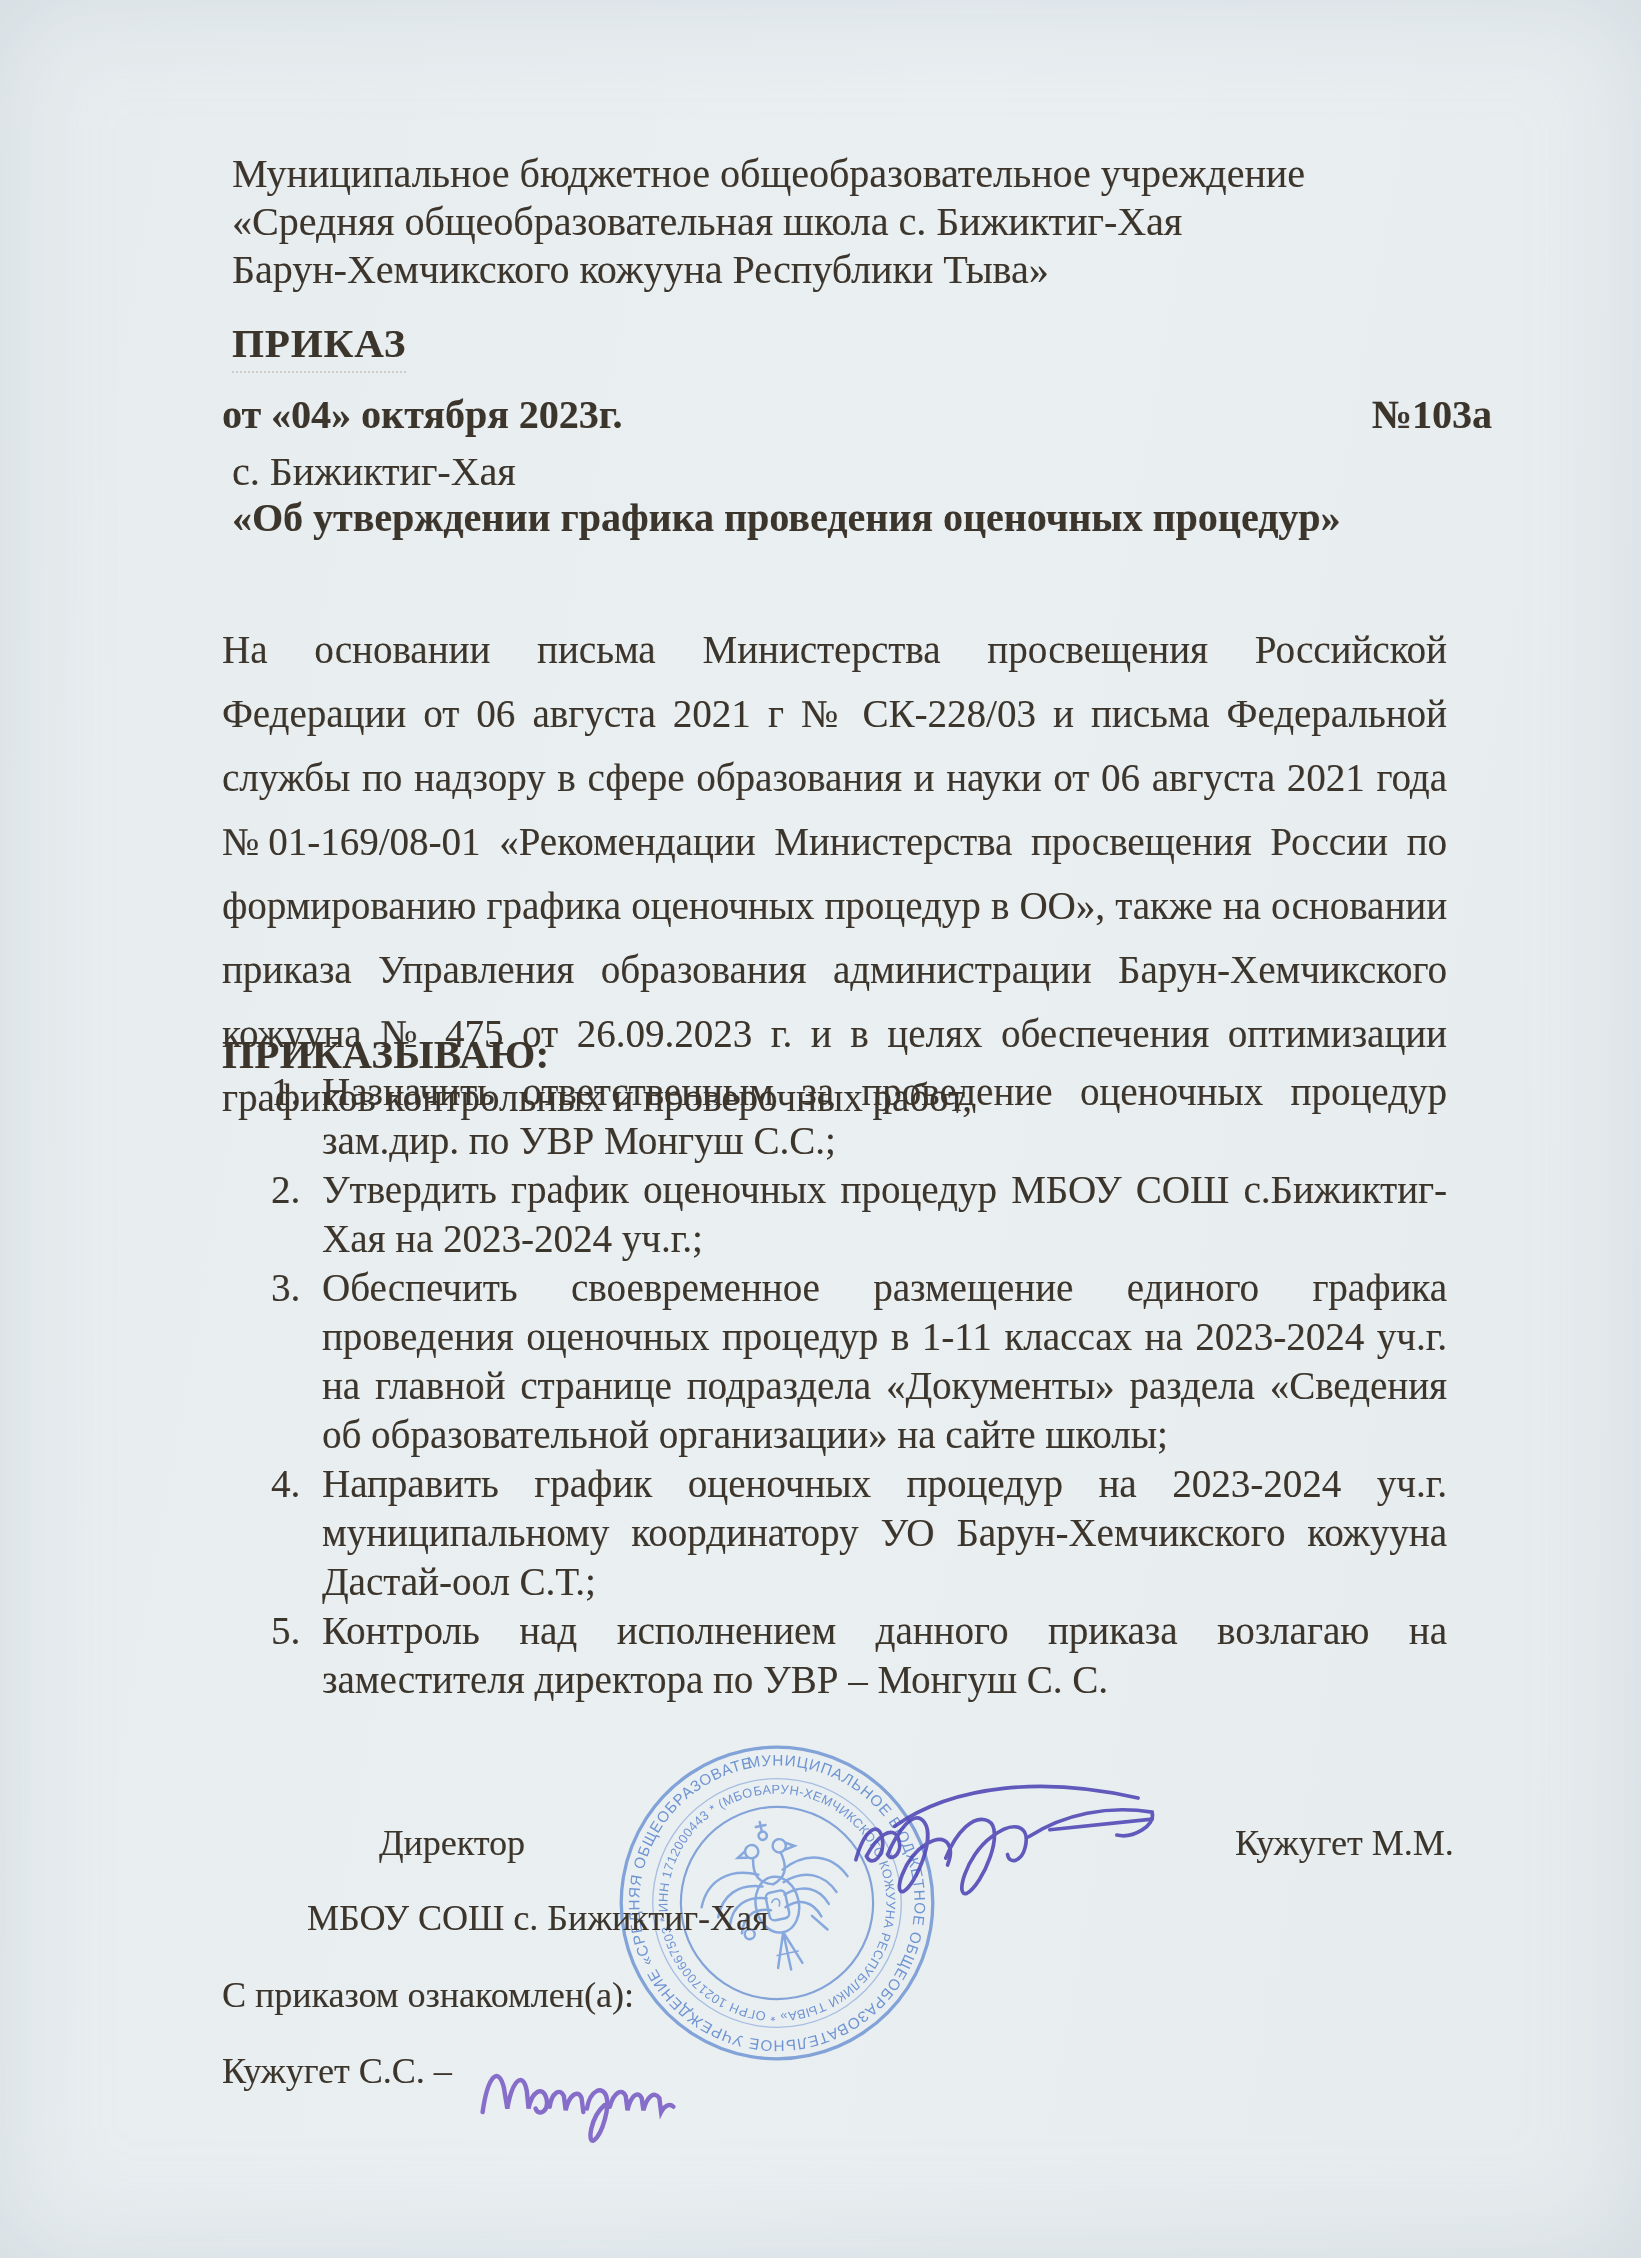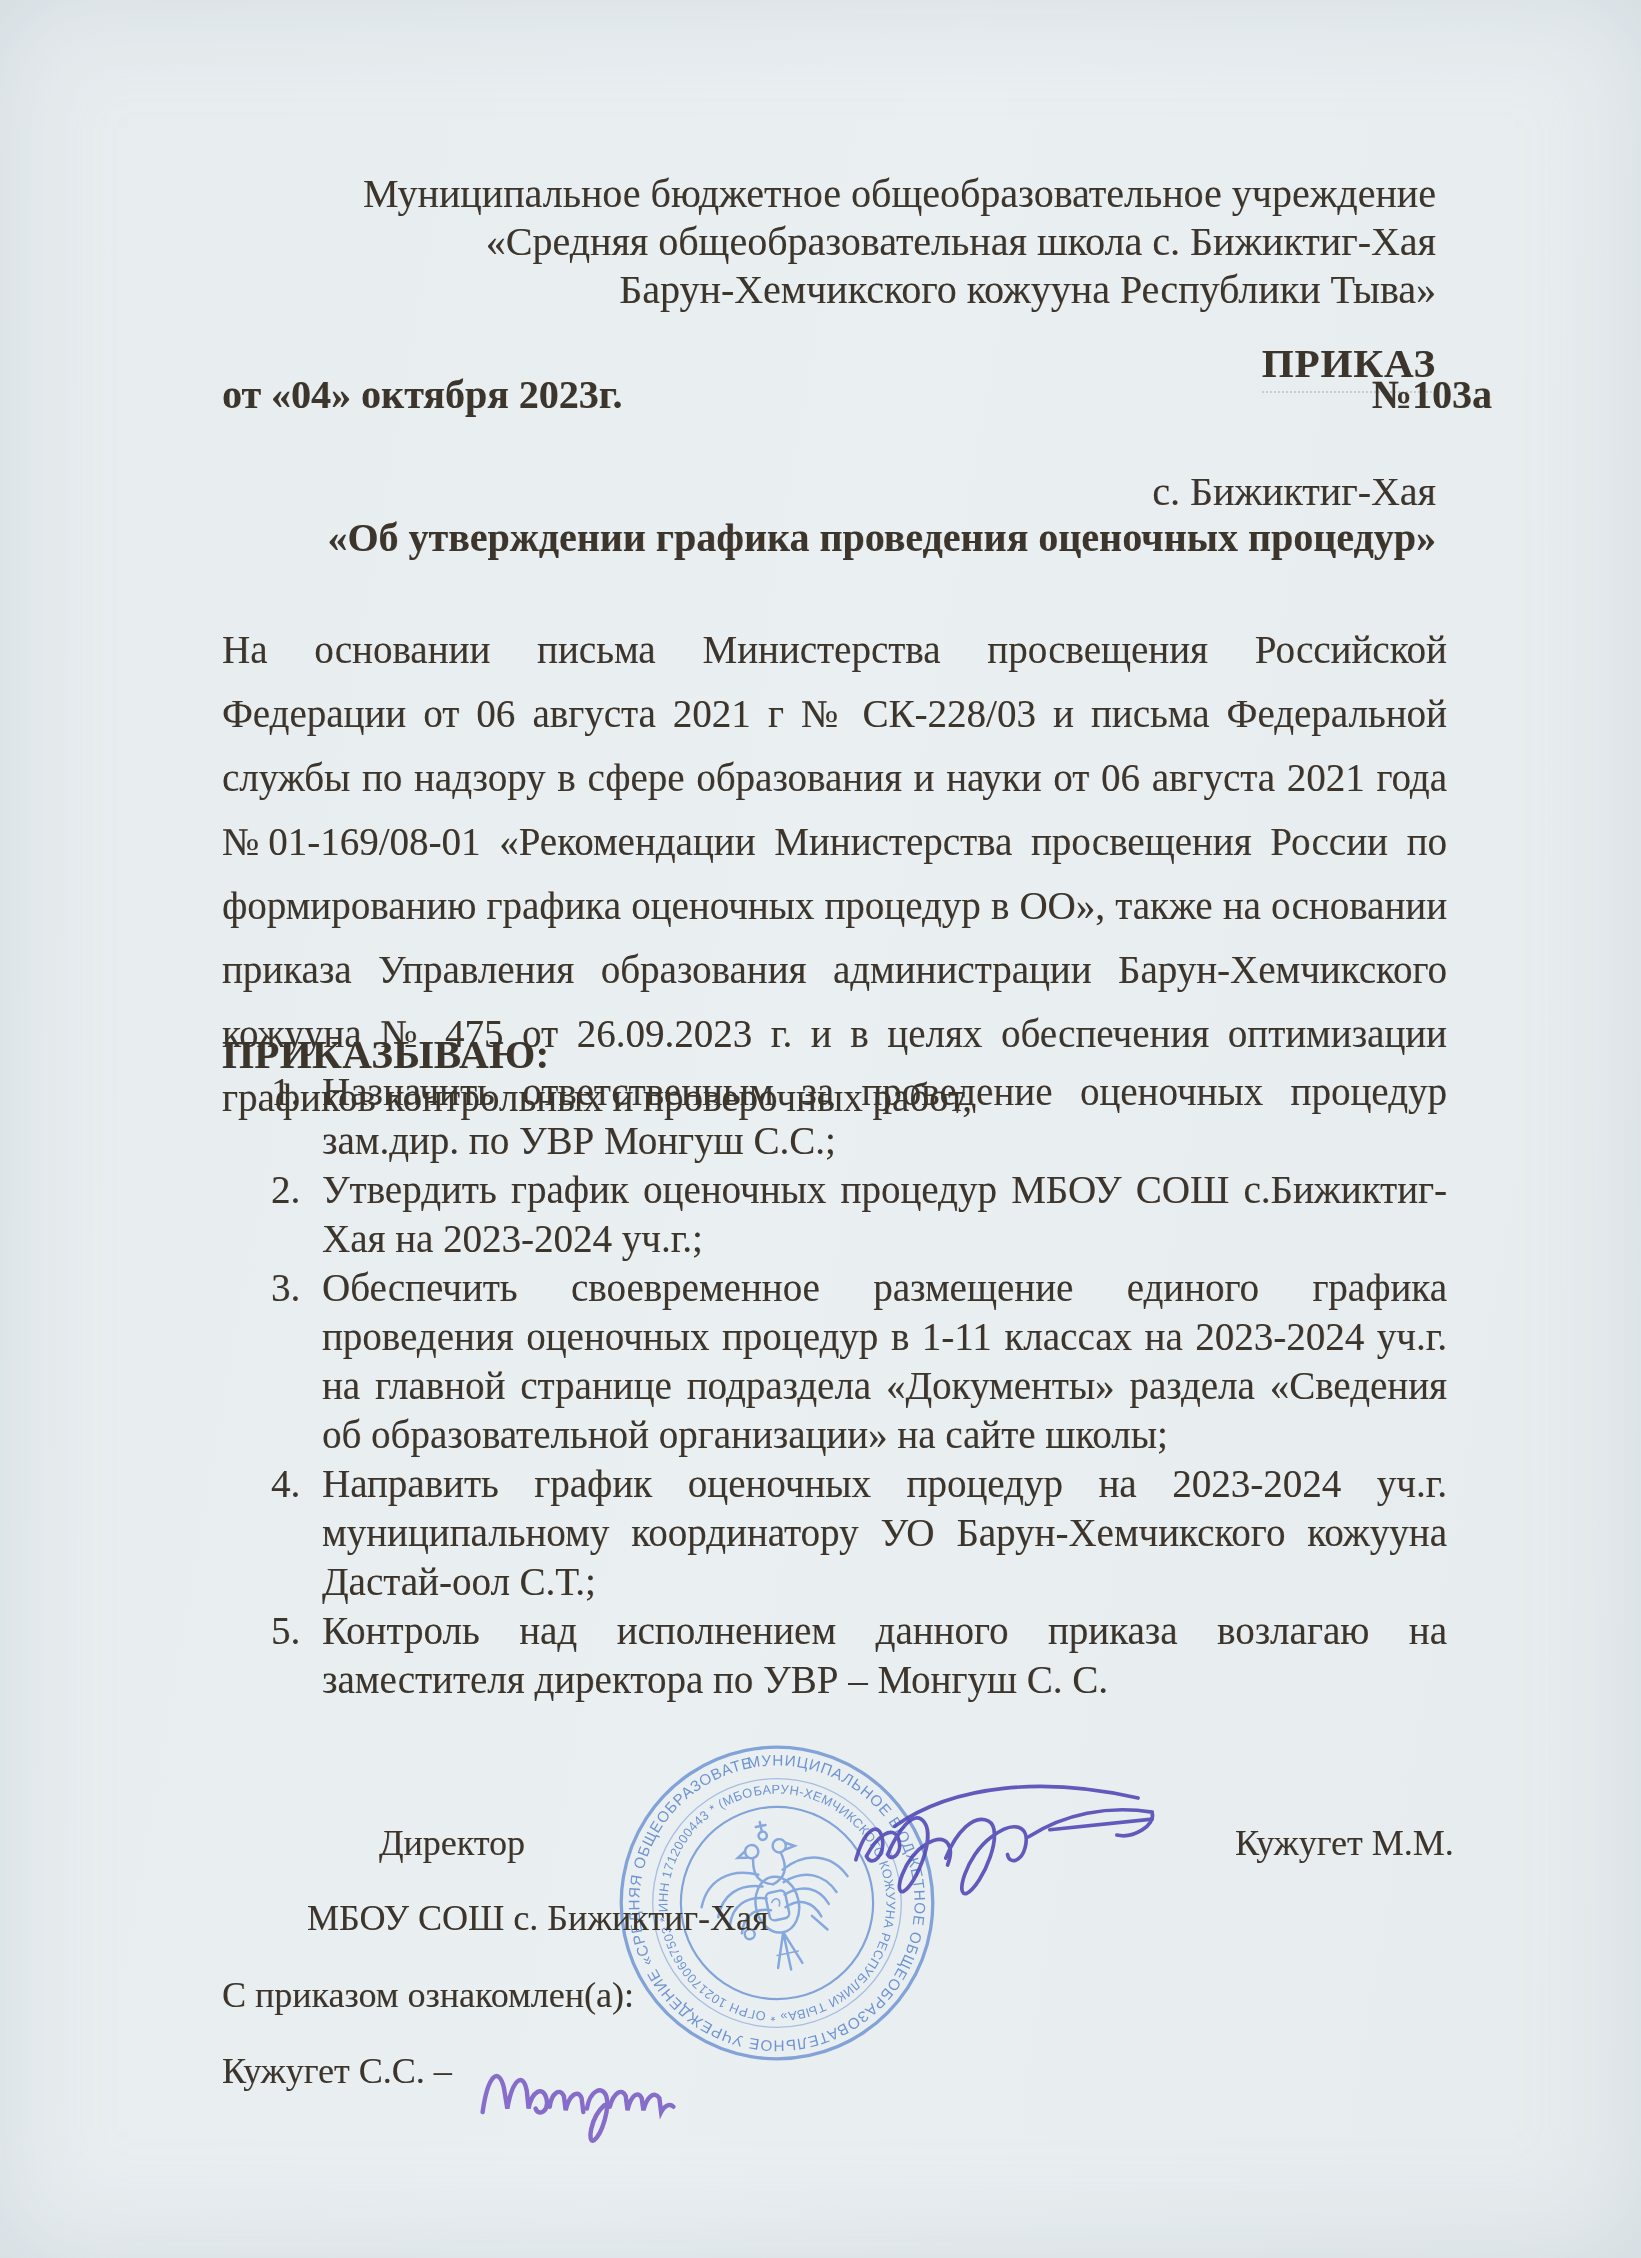--- a/index.html
+++ b/index.html
@@ -8,26 +8,26 @@
     width:1642px;height:2258px;
     margin:0 auto;
     background:linear-gradient(100deg,#e7ecef 0%,#eaeff2 48%,#e6ebee 100%);
     box-shadow:inset 0 0 106px rgba(175,188,198,.35);
     font-family:"Liberation Serif","DejaVu Serif",serif;
     color:#3c352c;
     overflow:hidden;
   }
   .txt{text-shadow:0.4px 0.4px 0.6px rgba(60,50,40,.30);}
   .abs{position:absolute;}
-  .center-band{left:210px;width:1226px;text-align:right;margin-top:20px;}
+  .center-band{left:232px;width:1226px;text-align:left;}
   .header-line{font-size:40px;line-height:48px;}
   .doc-type{font-size:41px;font-weight:bold;letter-spacing:0.9px;}
   .doc-type span{display:inline-block;border-bottom:2.6px dotted rgba(140,120,100,.28);padding-bottom:3.5px;}
   .date-row{left:222px;width:1270px;display:flex;justify-content:space-between;
-            font-size:40px;font-weight:bold;}
+            font-size:40px;font-weight:bold;margin-top:20px;}
   .place-line{font-size:40px;}
   .order-title{font-size:40px;font-weight:bold;}
   .preamble{left:222px;width:1225px;font-size:39px;line-height:64px;text-align:justify;margin-top:48px;}
   .command{left:222px;font-size:41px;font-weight:bold;letter-spacing:0.4px;margin-top:44px;}
   ol.order-list{left:222px;width:1225px;margin:0;padding:0;list-style:none;counter-reset:itm;}
   ol.order-list li{
     position:relative;counter-increment:itm;
     padding-left:100px;font-size:39px;line-height:49px;text-align:justify;
   }
   ol.order-list li + li{}

